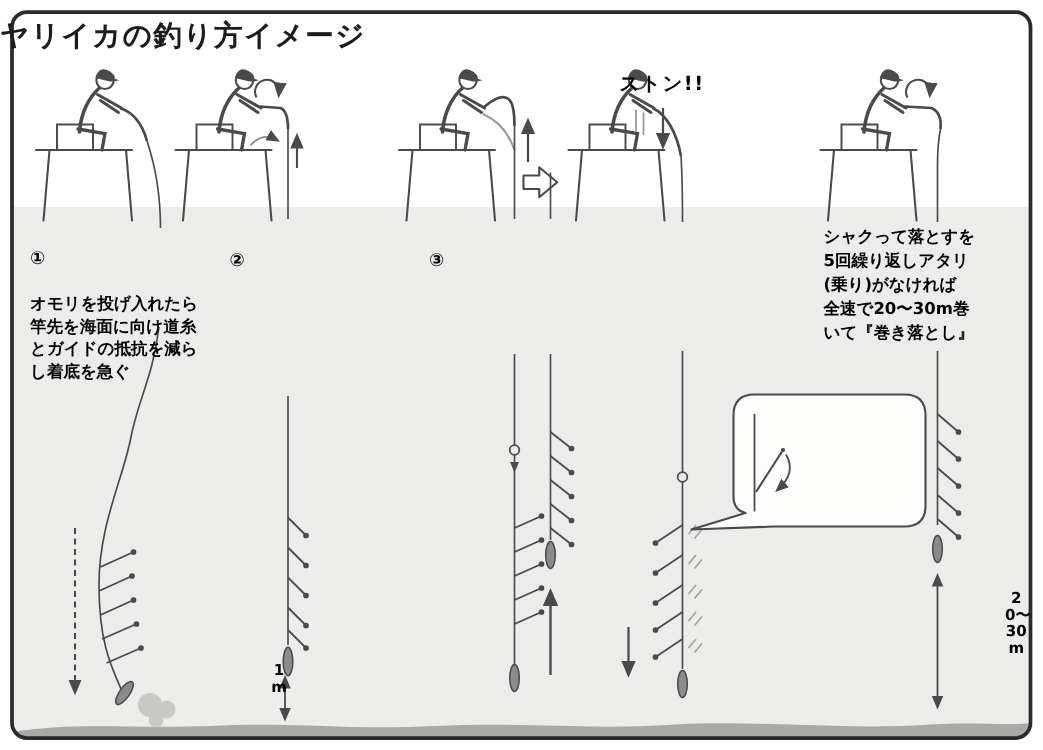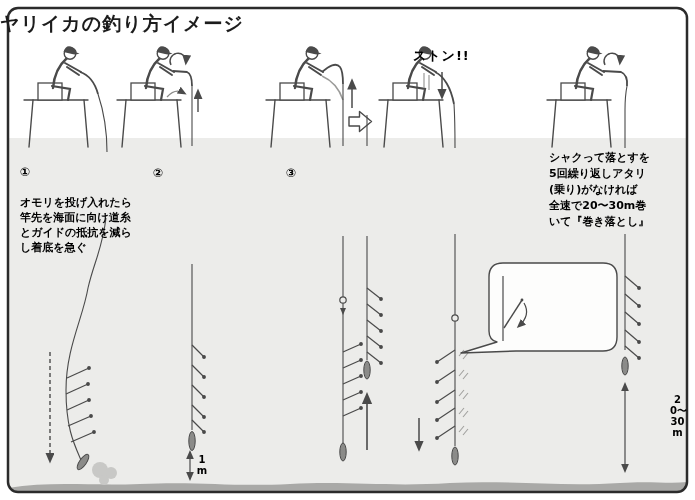--- a/index.html
+++ b/index.html
@@ -10,22 +10,22 @@
          font-size:19px;font-weight:bold;letter-spacing:1px;color:#1c1c1c;}
   .note{position:absolute;font-weight:bold;color:#000000;white-space:pre-line;}
   .step{font-size:11px;line-height:15px;}
   .num{display:block;font-size:12px;line-height:14px;margin-bottom:1px;}
   .txt{white-space:pre-line;}
   .s1{left:20px;top:150px;width:150px;}
   .s2{left:153px;top:150px;width:140px;line-height:15.5px;}
   .s3{left:286px;top:150px;width:230px;font-size:10.5px;line-height:16px;}
   .rightnote{left:549px;top:150px;width:130px;font-size:11px;line-height:16px;}
   .ston{left:413px;top:47px;width:70px;font-size:13px;letter-spacing:1px;}
-  .depth1m{left:196px;top:442px;width:12px;font-size:10px;line-height:11px;
-           word-break:break-all;text-align:center;margin-top:12px;}
+  .depth1m{left:180px;top:442px;width:12px;font-size:10px;line-height:11px;
+           word-break:break-all;text-align:center;}
   .depth2030{left:631px;top:394px;width:15px;font-size:10px;line-height:11px;
            word-break:break-all;text-align:center;margin-left:39px;}
   .callout-text{left:533px;top:269px;width:84px;font-size:10.5px;line-height:13px;}
 </style>
 </head>
 <body>
 
 <div class="stage">
 
   <svg class="scene" width="695" height="500" viewBox="0 0 695 500">

